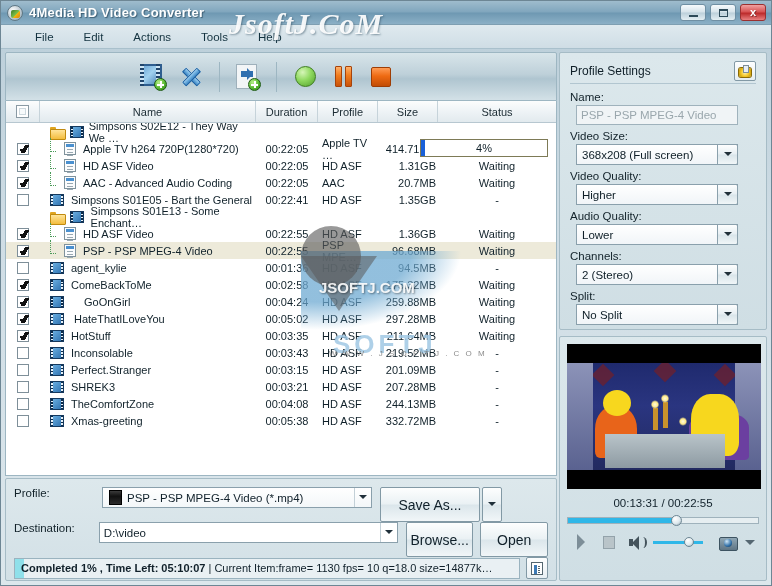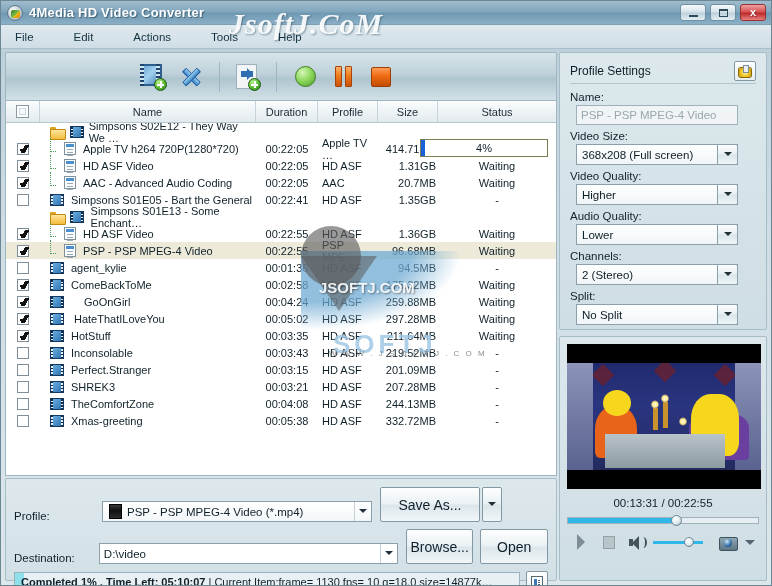--- a/index.html
+++ b/index.html
@@ -57,21 +57,21 @@
   }
   .win-glyph-min { width:9px;height:2px;background:#2d4a59; margin-top:6px;}
   .win-glyph-max { width:9px;height:8px;border:1px solid #2d4a59; border-top-width:2px;}
   .win-glyph-close { color:#fff;font-size:11px;font-weight:bold;line-height:1;text-shadow:1px 1px 0 rgba(0,0,0,.35);}
 
   
   #menubar {
     height:24px;
     background: linear-gradient(180deg,#dfeaef 0%, #cfdde5 100%);
     border-bottom:1px solid #a9c0cc;
-    display:flex; align-items:center; padding-left:0; gap:12px;
+    display:flex; align-items:center; padding-left:20px; gap:2px;
   }
   .menu-item {
     padding:3px 14px; color:#13323f; font-size:11.5px;
   }
 
   
   #body-area { position:absolute; left:0; top:49px; right:0; bottom:0; }
 
   
   #left-col {
@@ -203,21 +203,21 @@
   .progress-fill { position:absolute; left:0; top:0; bottom:0; width:4px; background:#1960d8; }
   .progress-label { position:relative; z-index:2; font-size:11px; }
 
   
   #options {
     position:absolute; left:0; right:0; top:426px; bottom:0;
     background: linear-gradient(180deg,#dde8ec 0%, #d2e0e6 100%);
     border:1px solid #a6bcc6; border-radius:2px;
     padding:8px 8px 6px 8px;
   }
-  .opt-row { display:flex; align-items:flex-end; margin-bottom:7px; }
+  .opt-row { display:flex; align-items:flex-start; }
   .opt-label { width:88px; font-size:11.5px; color:#12222a; }
   .combo {
     height:21px; background:#fff; border:1px solid #8aa0ac;
     display:flex; align-items:center; position:relative; font-size:11.5px; color:#10202a;
     padding-left:4px;
   }
   .combo.fancy {
     background: linear-gradient(180deg,#ffffff 0%,#f3f7f9 100%);
   }
   .combo .arrow-btn {

